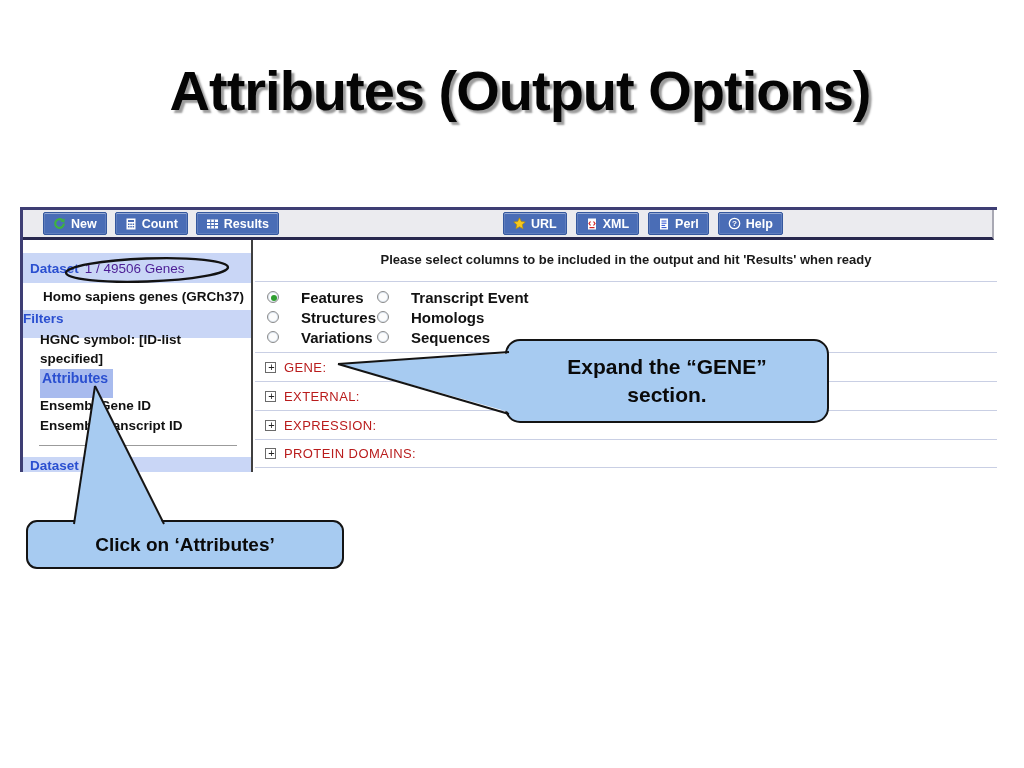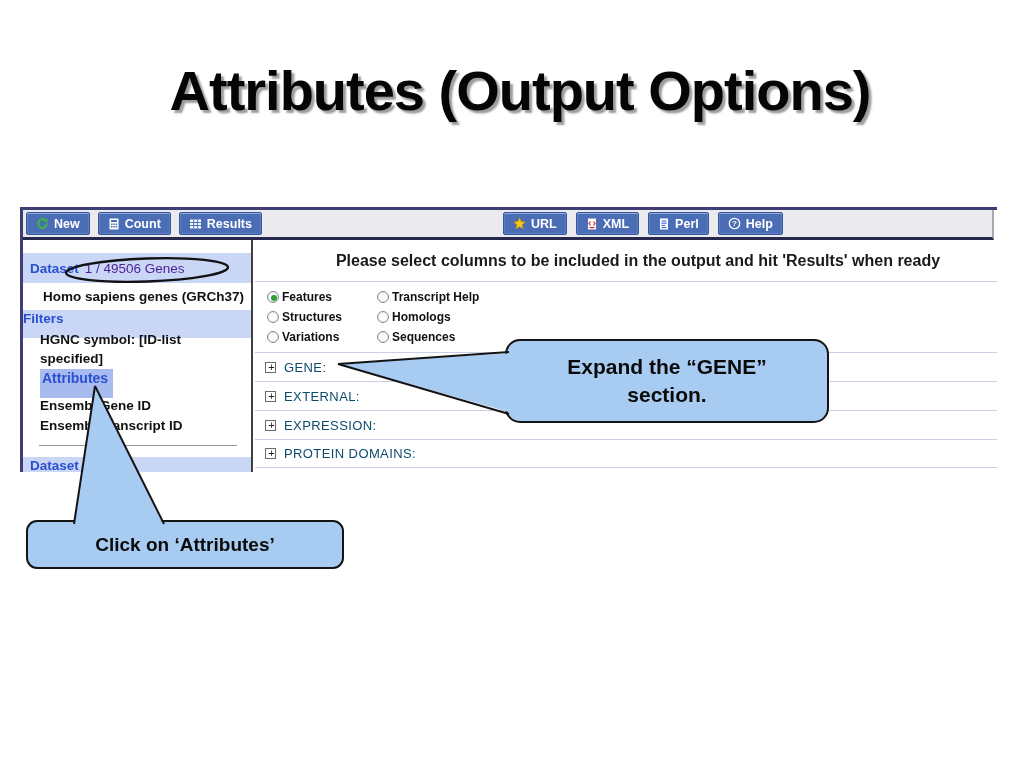--- a/index.html
+++ b/index.html
@@ -14,21 +14,21 @@
 
   
   .shot { position:absolute; left:20px; top:207px; width:977px; height:271px; background:transparent; }
   .shot-top  { position:absolute; left:0; top:0; width:977px; height:3px; background:#3e3e74; }
   .shot-left { position:absolute; left:0; top:0; width:3px;  height:265px; background:#3e3e74; }
 
   
   .toolbar { position:absolute; left:3px; top:3px; width:971px; height:30px; background:#ebebef;
              border-bottom:3px solid #28284e; border-right:2px solid #a9a9b4; }
   .btn-row { position:absolute; top:2px; display:flex; gap:8px; align-items:center; }
-  .btn-row.left  { left:3px; }
+  .btn-row.left  { left:20px; }
   .btn-row.right { left:480px; gap:9px; }
   .tb-btn { height:23px; display:flex; align-items:center; gap:5px; padding:0 9px;
             background:#4a6db6; border:1px solid #35589e; border-radius:2px;
             box-shadow:inset 0 1px 0 rgba(255,255,255,.35), inset 0 0 0 1px rgba(255,255,255,.12);
             color:#fff; font-size:12.5px; font-weight:700; cursor:pointer; white-space:nowrap; }
   .tb-btn svg { display:block; }
 
   
   .sidebar { position:absolute; left:3px; top:33px; width:230px; height:232px; background:#fff;
              border-right:2px solid #3f3f3f; font-size:13.5px; color:#111; overflow:hidden; }
@@ -42,40 +42,40 @@
   .hgnc { position:absolute; top:90px; left:17px; width:185px; font-weight:600; line-height:19px; }
   .attr-row { position:absolute; top:130px; left:17px; }
   .attr-hl { background:#a8bbee; color:#2a4fd0; font-weight:700; font-size:14px; padding:1px 5px 12px 2px; }
   .attr-item { position:absolute; left:17px; font-weight:600; line-height:20px; }
   .attr-item.i0 { top:156px; } .attr-item.i1 { top:176px; }
   .side-divider { position:absolute; top:205px; left:16px; width:198px; border-top:1px solid #9b9b9b; }
   .bottom-band { top:217px; height:15px; line-height:17px; padding-left:7px; overflow:hidden; }
 
   
   .main { position:absolute; left:235px; top:33px; width:742px; height:238px; background:#fff; }
-  .instruction { position:absolute; top:12px; left:12px; width:100%; text-align:center;
-                 font-weight:700; font-size:16px; color:#1a1a1a; }
+  .instruction { position:absolute; top:12px; left:0; width:100%; text-align:center;
+                 font-weight:700; font-size:13px; color:#1a1a1a; }
   .rule { position:absolute; top:41px; left:0; width:100%; border-top:1px solid #c9cfe4; }
   .radios { position:absolute; top:47px; left:12px; display:grid;
             grid-template-columns:110px max-content; }
-  .radio-item { display:flex; align-items:center; gap:3px; height:20px; font-weight:700;
-                font-size:12px; color:#111; cursor:pointer; }
+  .radio-item { display:flex; align-items:center; gap:22px; height:20px; font-weight:700;
+                font-size:15px; color:#111; cursor:pointer; }
   .radio { width:12px; height:12px; border:1px solid #8a8a8a; border-radius:50%; background:#fdfdfd;
            box-shadow:inset 0 0 0 1px #dce6f2; position:relative; flex:0 0 auto; }
   .radio.selected::after { content:""; position:absolute; left:3px; top:3px; width:6px; height:6px;
                            border-radius:50%; background:#2f9e2f; }
   .sections { position:absolute; top:112px; left:0; width:100%; }
   .section-row { height:29px; border-top:1px solid #c9cfe4; display:flex; align-items:center;
                  gap:8px; padding-left:10px; cursor:pointer; }
   .section-row:last-child { border-bottom:1px solid #c9cfe4; }
   .plus-box { width:11px; height:11px; border:1px solid #6a6a6a; background:#fff; position:relative;
               flex:0 0 auto; }
   .plus-box::before { content:"+"; position:absolute; left:0; top:-1px; width:11px; height:11px;
                       font-size:11px; line-height:11px; text-align:center; color:#222; font-weight:400; }
-  .section-label { font-size:13px; color:#0c4a6e; letter-spacing:.4px; }
+  .section-label { font-size:13px; color:#b91c1c; letter-spacing:.4px; }
 
   
   .overlay { position:absolute; left:0; top:0; width:1024px; height:768px; z-index:10;
              pointer-events:none; }
   .callout-text { position:absolute; z-index:11; display:flex; align-items:center; justify-content:center;
                   text-align:center; font-weight:700; color:#0a0a0a; pointer-events:none; }
   .callout-text.gene { left:506px; top:341px; width:322px; height:80px; font-size:21px;
                        line-height:1.35; padding:0 26px; }
   .callout-text.attr { left:27px; top:521px; width:316px; height:47px; font-size:19px; }
 </style>
@@ -207,21 +207,21 @@
       <div class="instruction">Please select columns to be included in the output and hit 'Results' when ready</div>
       <div class="rule"></div>
 
       <div class="radios">
         <label class="radio-item">
           <span class="radio selected"></span>
           <span>Features</span>
         </label>
         <label class="radio-item">
           <span class="radio"></span>
-          <span>Transcript Help</span>
+          <span>Transcript Event</span>
         </label>
         <label class="radio-item">
           <span class="radio"></span>
           <span>Structures</span>
         </label>
         <label class="radio-item">
           <span class="radio"></span>
           <span>Homologs</span>
         </label>
         <label class="radio-item">

